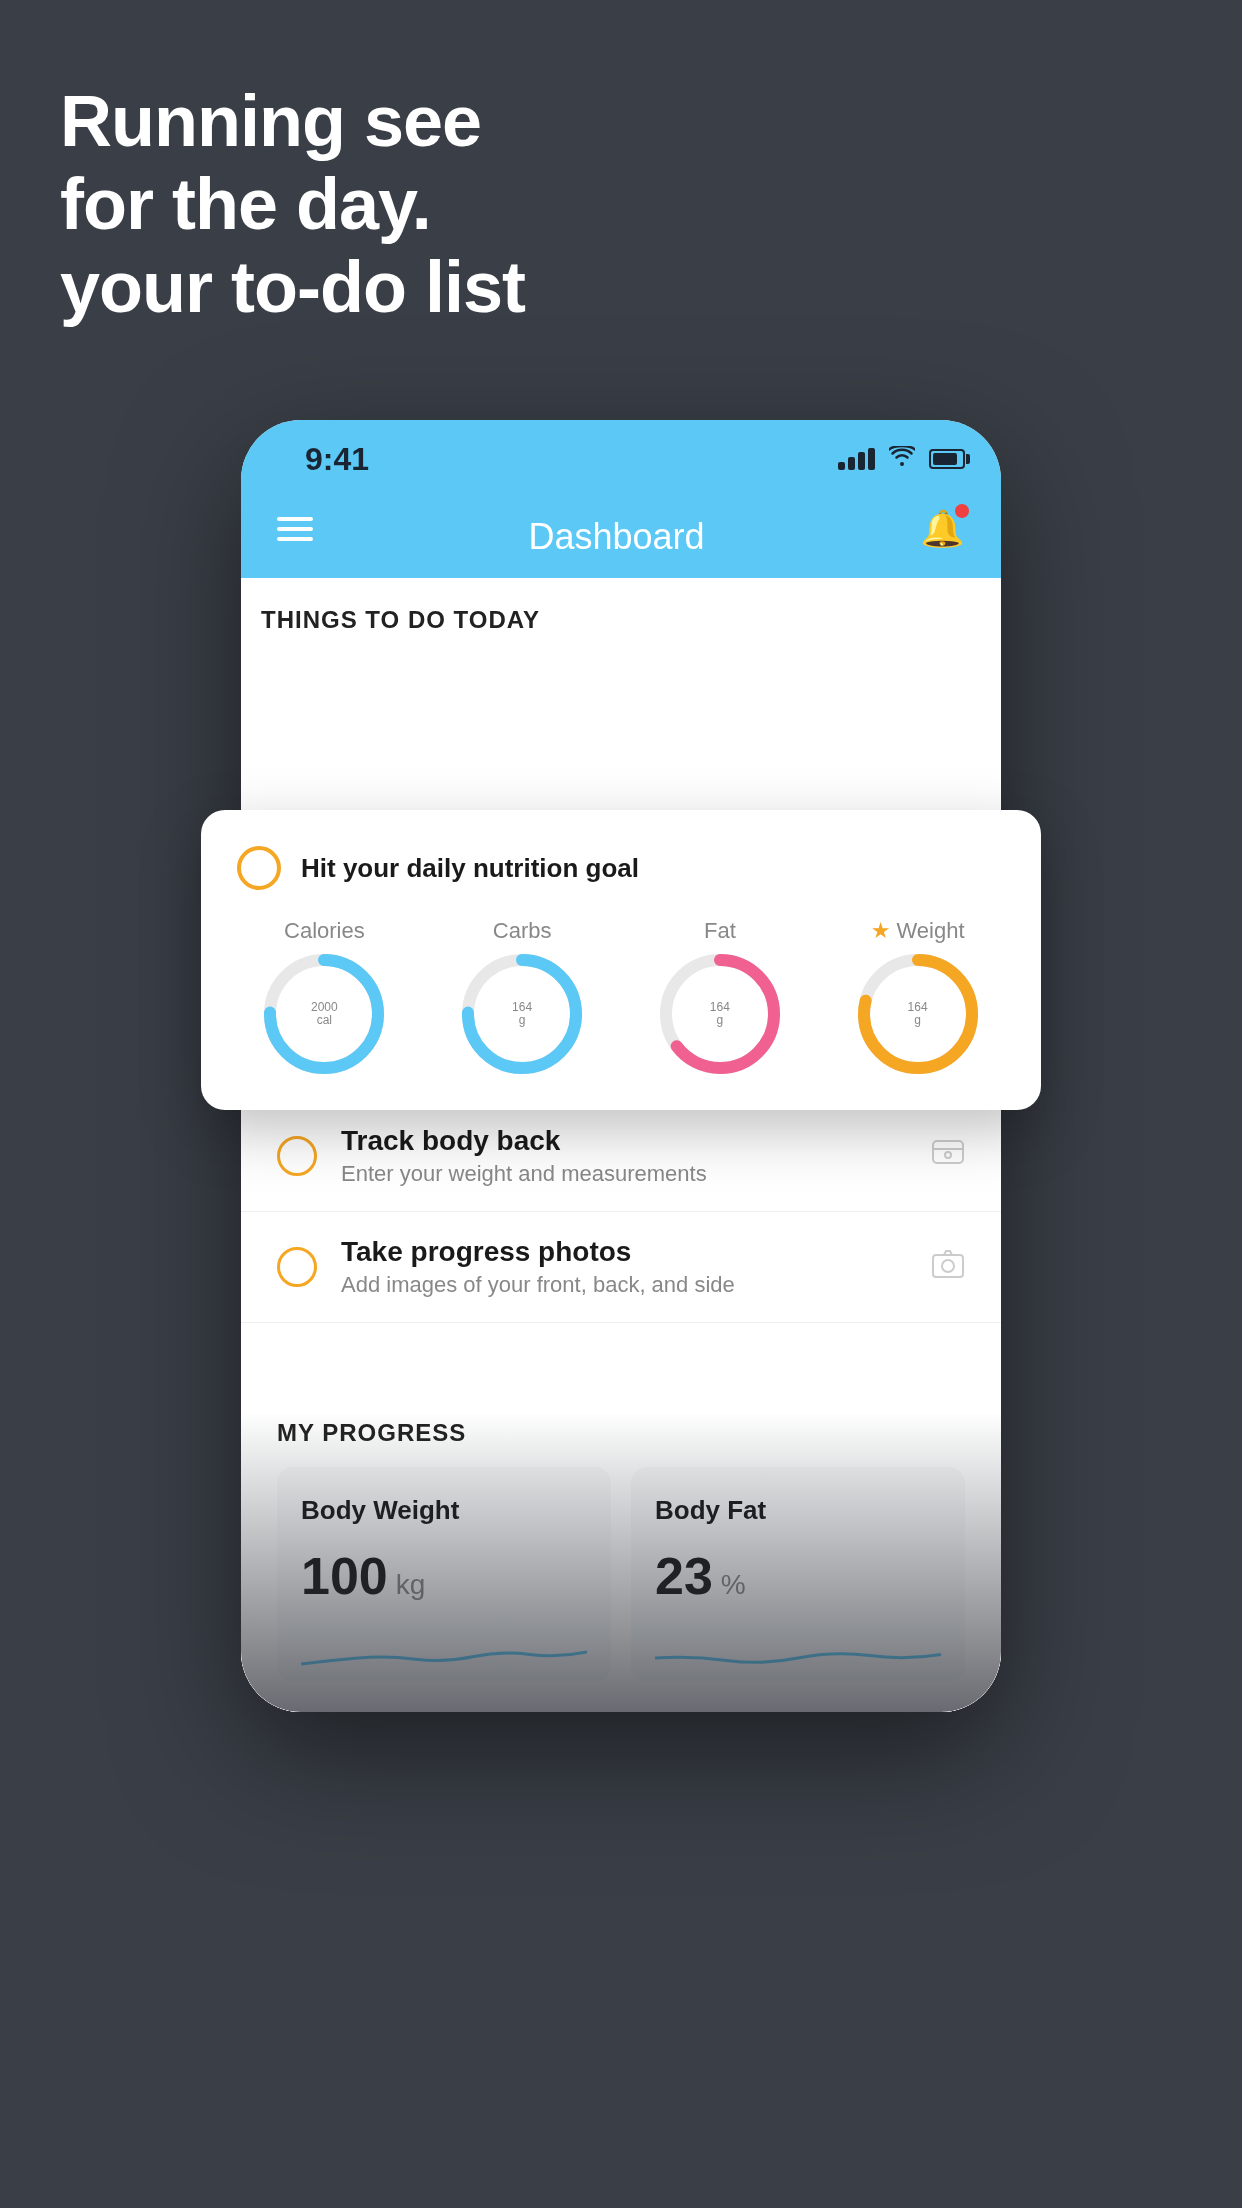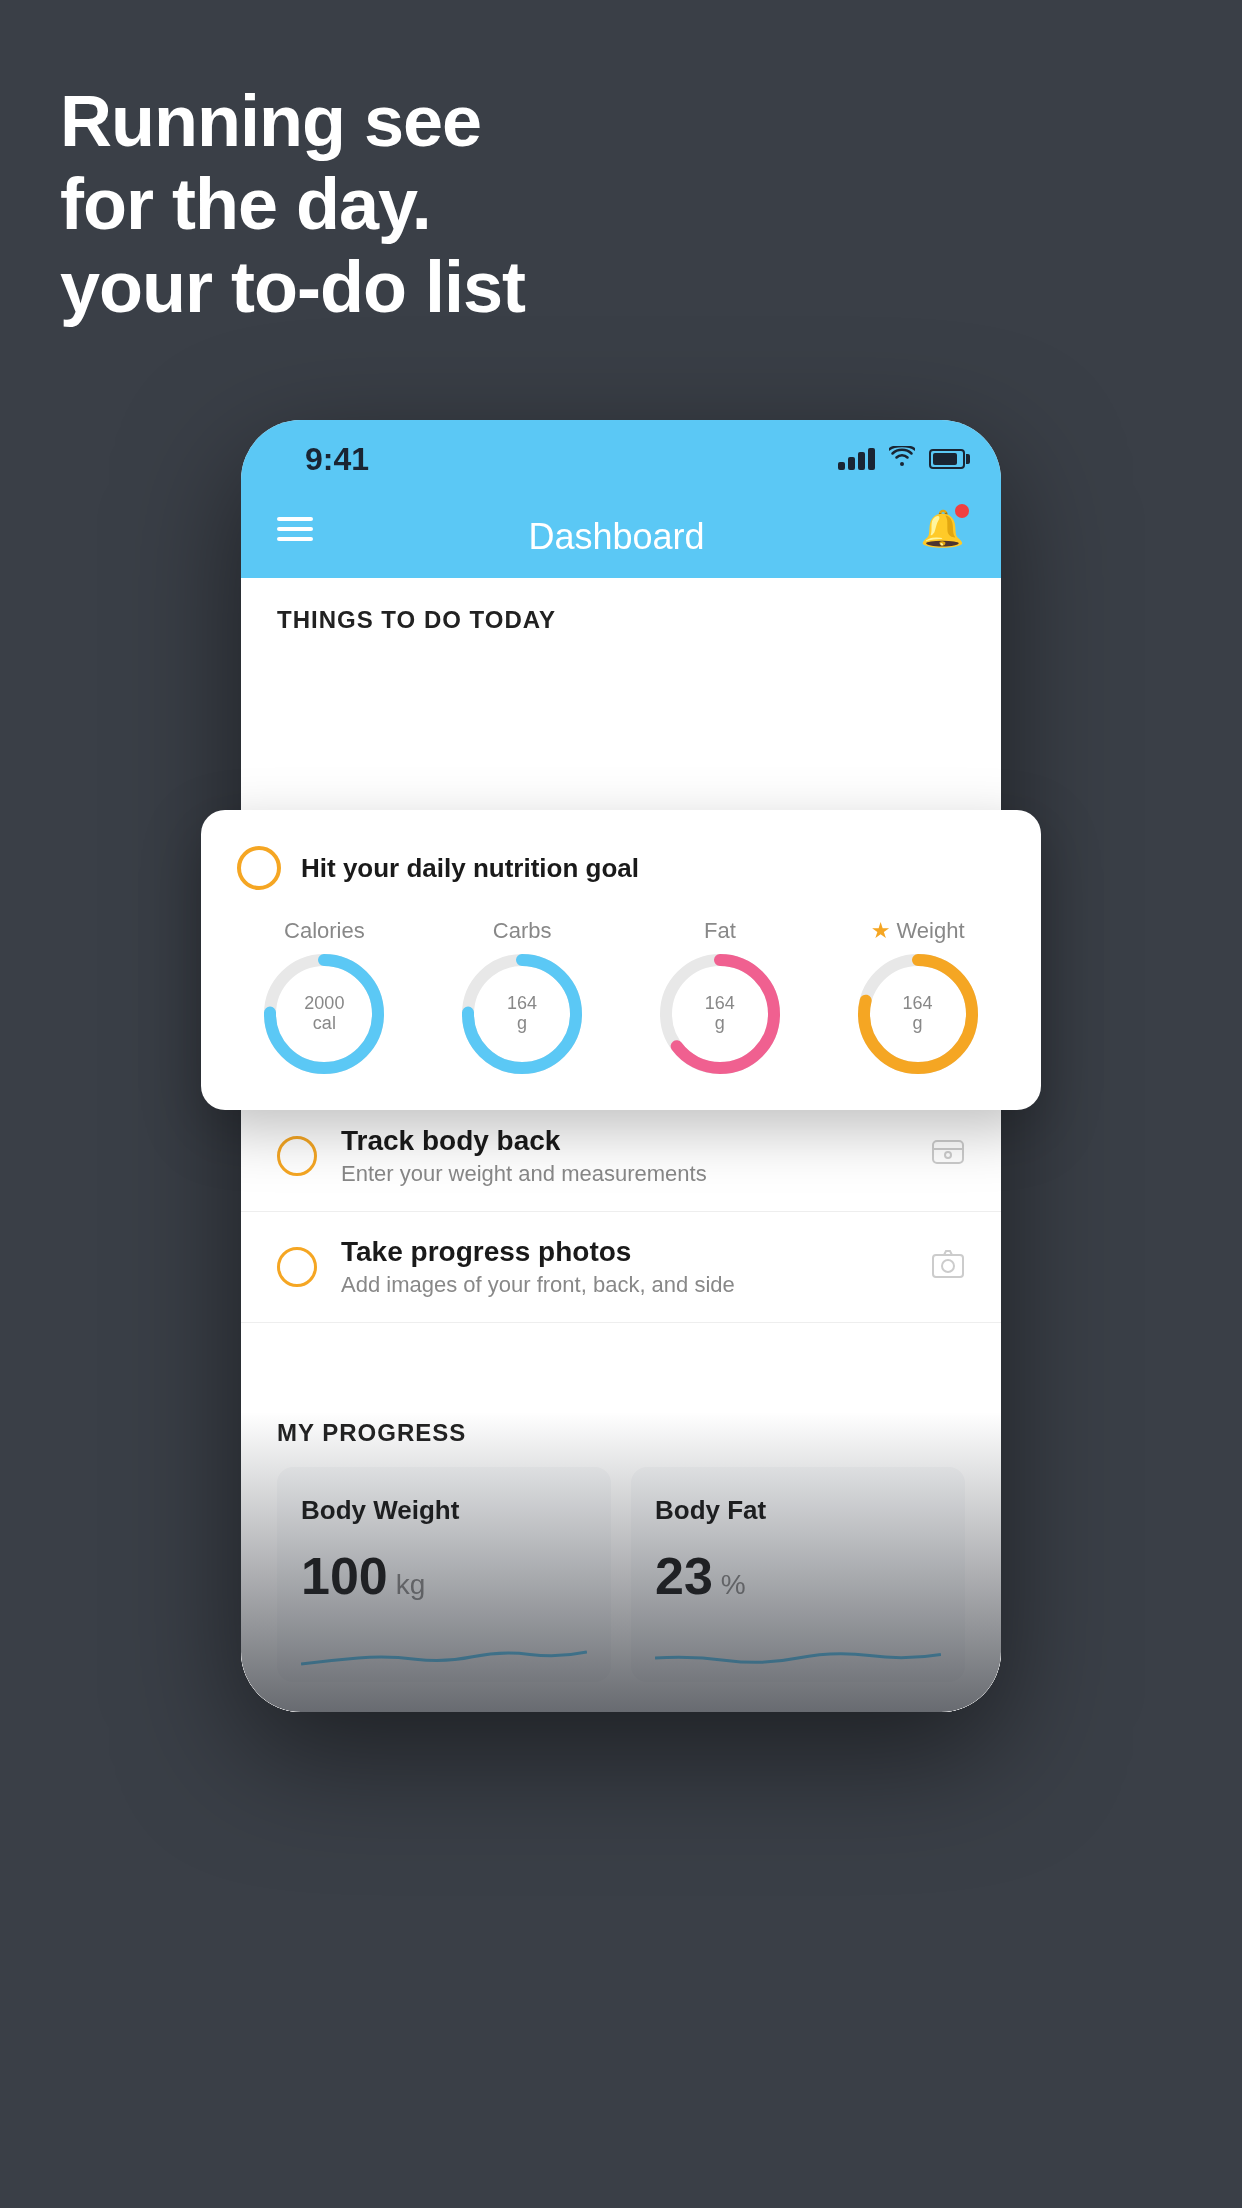--- a/index.html
+++ b/index.html
@@ -159,21 +159,21 @@
       background: #f04040;
       border-radius: 50%;
     }
 
     
     .phone-content {
       background: white;
     }
 
     .section-header {
-      padding: 28px 36px 16px;
+      padding: 28px 20px 16px;
       font-size: 24px;
       font-weight: 800;
       color: #222;
       letter-spacing: 1px;
       text-transform: uppercase;
     }
 
     
     .floating-card {
       position: absolute;
@@ -278,21 +278,21 @@
       transform: translate(-50%, -50%);
       text-align: center;
       font-size: 22px;
       font-weight: 700;
       color: #222;
       line-height: 1.1;
     }
 
     .circle-value span {
       display: block;
-      font-size: 18px;
+      font-size: 12px;
       font-weight: 400;
       color: #888;
     }
 
     .protein-label {
       display: flex;
       align-items: center;
       gap: 6px;
       font-size: 22px;
       color: #888;

